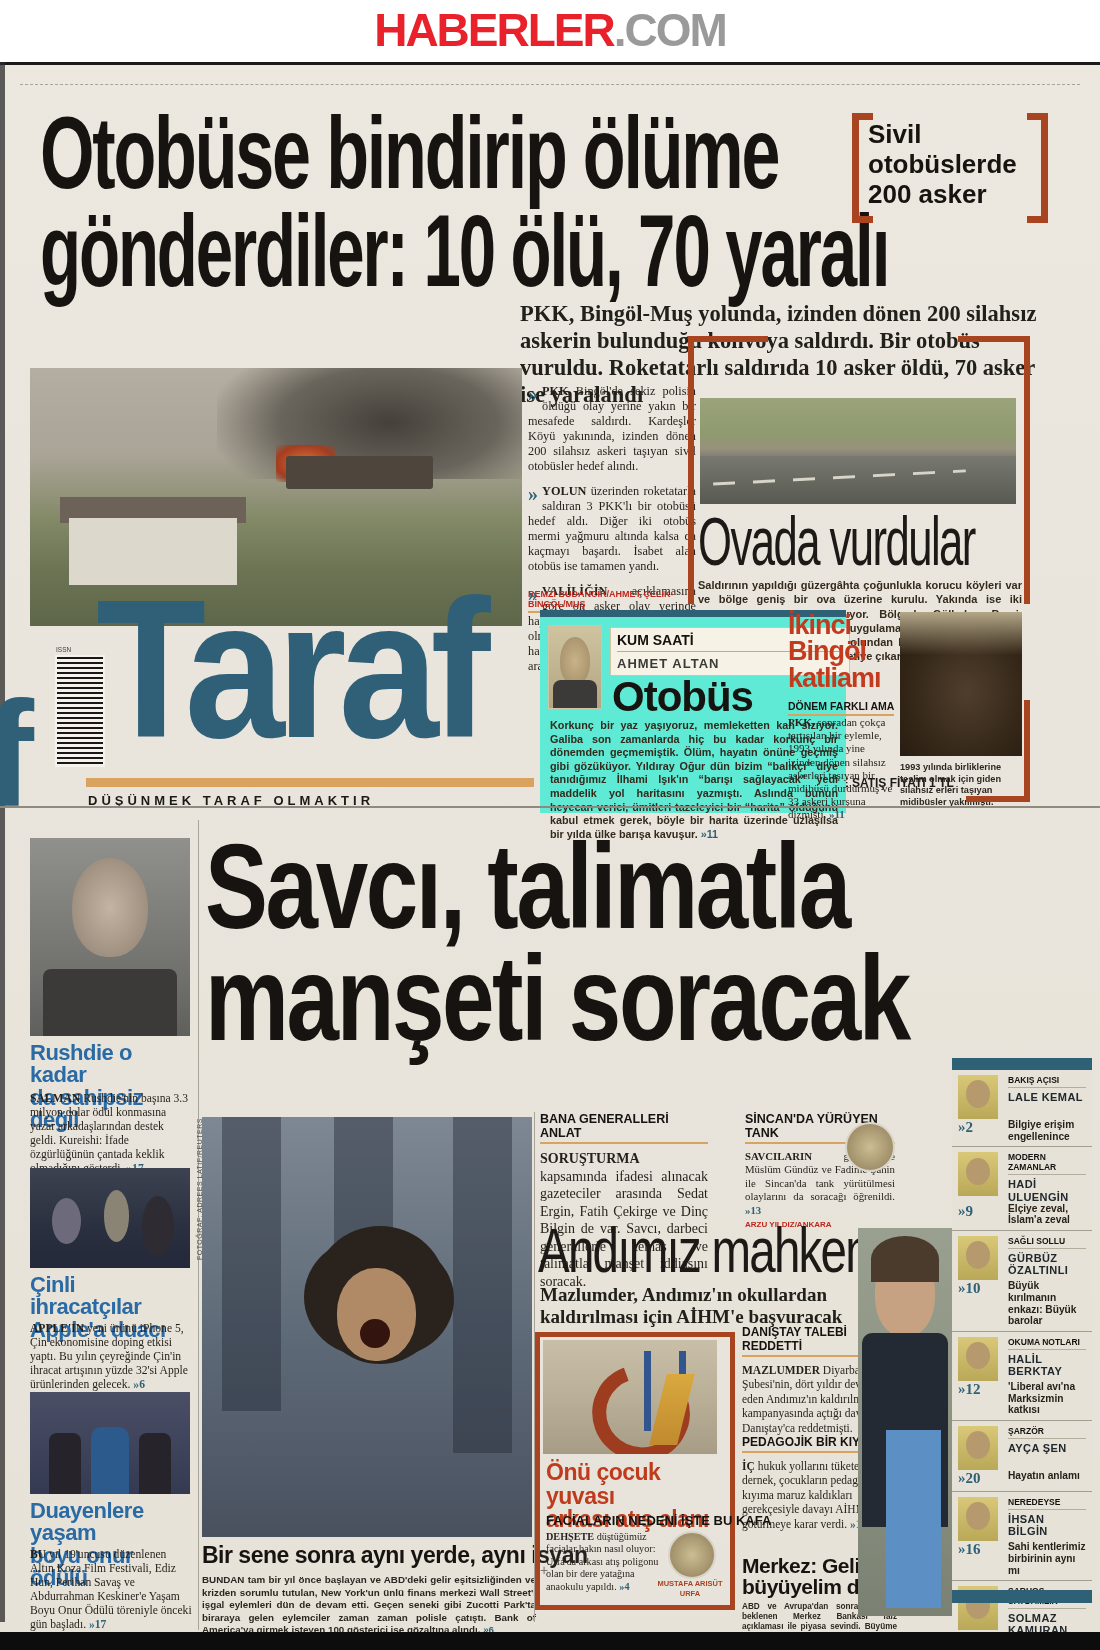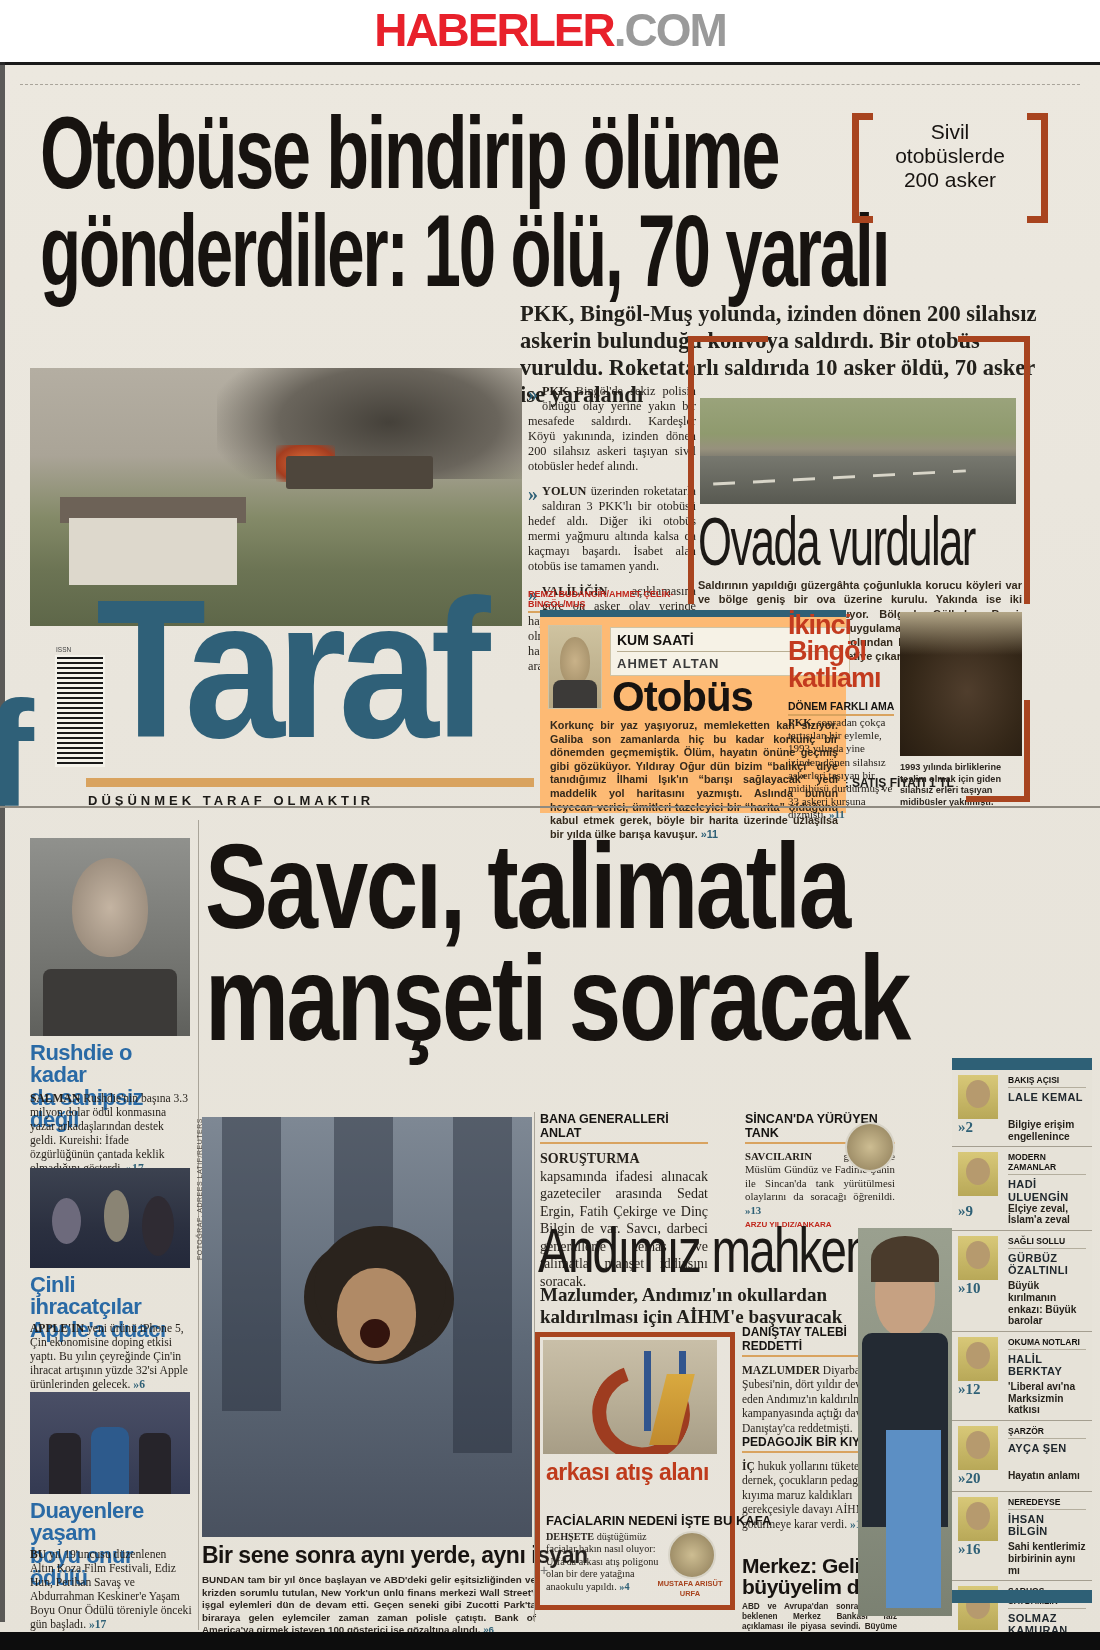--- a/index.html
+++ b/index.html
@@ -66,21 +66,21 @@
   .bhair{position:absolute;left:14%;top:2%;width:72%;height:12%;border-radius:50% 50% 0 0;background:#4a3b2c;}
   .bshirt{position:absolute;left:4%;top:27%;width:92%;height:50%;background:#232a33;border-radius:10px 10px 0 0;}
   .bbag{position:absolute;left:30%;top:52%;width:58%;height:46%;background:#5c8fc4;}
   .circ{border-radius:50%;background:radial-gradient(#cdbd92,#8d7c58);border:2px solid #d8d4c8;}
   
   .barcode{background:repeating-linear-gradient(180deg,#181818 0 2px,#f4f2ea 2px 5px);border:2px solid #f4f2ea;}
   
   .logo-taraf{font-weight:700;color:#2f6078;letter-spacing:-9px;line-height:.8;}
   .tagline{font-weight:700;letter-spacing:4px;color:#1c1a17;}
   
-  #altanbox{background:#fdba74;border-top:7px solid #2e6076;}
+  #altanbox{background:#5eead4;border-top:7px solid #2e6076;}
   .panel{background:#f6f2e6;border:1px solid #cfc4a6;}
   
   #sidebar{background:#e6e2d8;border-top:12px solid #2e6076;}
   .col-entry{display:grid;grid-template-columns:44px 1fr;grid-column-gap:6px;padding:5px 6px 4px 6px;border-bottom:1px solid #a49e90;}
   .col-photo{width:40px;height:44px;background:linear-gradient(180deg,#d8c878,#b8a858);position:relative;}
   .col-photo .cface{position:absolute;left:20%;top:12%;width:60%;height:62%;border-radius:50%;background:#b69a6e;}
   .col-kicker{font-size:8.5px;font-weight:800;color:#14120f;border-bottom:1px solid #b4ae9e;padding-bottom:2px;}
   .col-name{font-size:11px;font-weight:800;color:#20282e;letter-spacing:.4px;margin-top:3px;line-height:1.1;}
   .col-page{font-size:15px;font-weight:800;color:#2e6076;font-family:"Liberation Serif",serif;}
   .col-blurb{font-size:10.2px;font-weight:700;color:#26221b;line-height:1.15;}
@@ -105,21 +105,21 @@
   <div class="abs nw" style="left:40px;top:102px;">
     <span class="hl tf" style="font-size:96px;transform:scale(0.73,1.06);">Otobüse bindirip ölüme</span>
   </div>
   <div class="abs nw" style="left:40px;top:200px;">
     <span class="hl tf" style="font-size:96px;transform:scale(0.70,1.06);">gönderdiler: 10 ölü, 70 yaralı</span>
   </div>
 
   <div class="abs" style="left:852px;top:113px;width:196px;height:96px;">
     <div class="brk l"></div>
     <div class="brk r"></div>
-    <div class="abs" style="left:16px;top:7px;width:164px;text-align:center;font-weight:400;font-size:21px;line-height:1.15;color:#171310;">
+    <div class="abs" style="left:16px;top:7px;width:164px;font-weight:700;font-size:26px;line-height:1.15;color:#171310;">
       <div>Sivil</div>
       <div>otobüslerde</div>
       <div>200 asker</div>
     </div>
   </div>
 
   <div class="abs serif" style="left:520px;top:300px;width:528px;font-size:22.5px;font-weight:700;line-height:1.2;color:#22201b;">PKK, Bingöl-Muş yolunda, izinden dönen 200 silahsız askerin bulunduğu konvoya saldırdı. Bir otobüs vuruldu. Roketatarlı saldırıda 10 asker öldü, 70 asker ise yaralandı</div>
 
   <div class="photo ph-bus" style="left:30px;top:368px;width:492px;height:258px;">
     <div class="smoke"></div>
@@ -286,20 +286,21 @@
   <div class="abs serif" style="left:540px;top:1284px;width:340px;font-size:19px;font-weight:700;line-height:1.15;color:#22201b;">Mazlumder, Andımız'ın okullardan kaldırılması için AİHM'e başvuracak</div>
 
   <div class="abs" style="left:535px;top:1332px;width:190px;height:268px;border:5px solid #a8441f;background:rgba(255,255,255,.06);">
     <div class="photo ph-play" style="left:3px;top:3px;width:174px;height:114px;">
       <div class="post" style="left:58%;"></div>
       <div class="post" style="left:78%;"></div>
       <div class="slide"></div>
       <div class="yslide"></div>
     </div>
     <div class="abs" style="left:6px;top:124px;font-size:23px;font-weight:800;letter-spacing:-.5px;line-height:1.03;color:#bf3b1c;">
+      <div>Önü çocuk yuvası</div>
         <div>arkası atış alanı</div>
     </div>
     <div class="abs nw" style="left:6px;top:176px;font-size:13px;font-weight:800;color:#14110e;">FACİALARIN NEDENİ İŞTE BU KAFA</div>
     <div class="abs serif" style="left:6px;top:194px;width:114px;font-size:10.2px;line-height:1.22;color:#241f19;">
       <span class="lead">DEHŞETE</span> <span>düştüğümüz facialar bakın nasıl oluyor: Urfa'da arkası atış poligonu olan bir dere yatağına anaokulu yapıldı.</span> <span class="pg">»4</span>
     </div>
     <div class="abs circ" style="left:128px;top:194px;width:44px;height:44px;"></div>
     <div class="abs" style="left:116px;top:242px;width:68px;text-align:center;font-size:7.5px;font-weight:800;color:#a8441f;line-height:1.3;">
       <div>MUSTAFA ARISÜT</div>
         <div>URFA</div>

